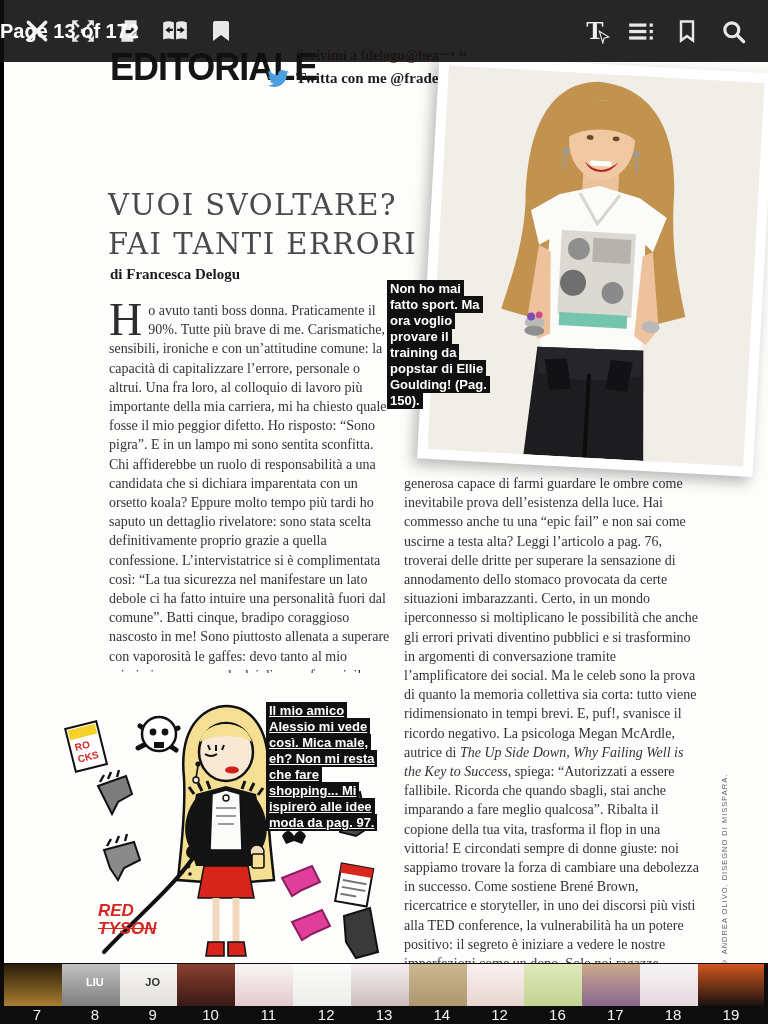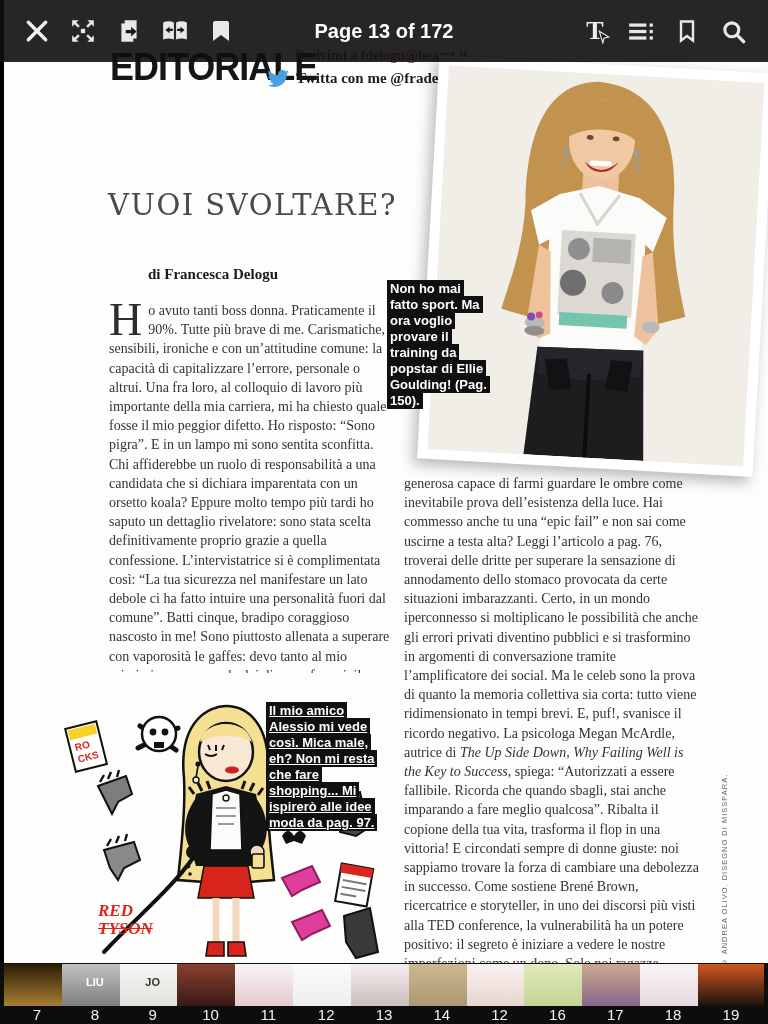--- a/index.html
+++ b/index.html
@@ -13,21 +13,21 @@
       color:#151515; transform:scaleY(1.08); font-family:"Liberation Sans",sans-serif; }
   .contact-line { position:absolute; left:292px; top:48px; font-family:"Liberation Serif",serif; font-weight:bold;
       font-size:14px; color:#8a4537; }
   .twitter-line { position:absolute; left:292px; top:70px; font-family:"Liberation Serif",serif; font-weight:bold;
       font-size:15px; color:#1c1c1c; }
   .twitter-bird { position:absolute; left:262px; top:66px; width:24px; height:24px; }
 
   .page-title { position:absolute; left:104px; top:186px; width:320px; font-family:"DejaVu Serif","Liberation Serif",serif;
       font-weight:normal; font-size:29px; line-height:39px; color:#4a4a4a; letter-spacing:1.5px; }
   .byline { position:absolute; left:106px; top:266px; font-family:"Liberation Serif",serif; font-weight:bold;
-      font-size:15px; color:#1a1a1a;margin-left:38px; }
+      font-size:15px; color:#1a1a1a; }
 
   .bodycol { font-family:"Liberation Serif",serif; font-size:14px; line-height:19.2px; color:#333; text-align:left; }
   #col1 { position:absolute; left:105px; top:301px; width:284px; height:372px; overflow:hidden; }
   #col2 { position:absolute; left:400px; top:474px; width:296px; height:489px; overflow:hidden; }
   .dropcap { float:left; font-size:46px; line-height:38px; padding-right:6px; color:#2d2d2d; font-family:"Liberation Serif",serif; }
   .it { font-style:italic; }
 
   
   .photo-card { position:absolute; left:424px; top:64px; width:336px; height:404px; background:#fff;
       transform:rotate(3.2deg); transform-origin:center; box-shadow:-4px 6px 14px rgba(0,0,0,.28); padding:10px; }
@@ -37,33 +37,33 @@
   .callout { position:absolute; z-index:6; font-weight:bold; font-size:13px; line-height:16px; color:#fff;
       font-family:"Liberation Sans",sans-serif; }
   .callout span { background:#101010; padding:1px 3px; -webkit-box-decoration-break:clone; box-decoration-break:clone; }
   #callout-photo { left:383px; top:281px; width:100px; }
   #callout-illustration { left:262px; top:703px; width:116px; }
   #callout-illustration span { text-decoration:underline;text-align:right; }
 
   
   .illustration { position:absolute; left:56px; top:690px; width:336px; height:273px; }
   .signature { position:absolute; left:38px; top:212px; color:#d7271f; font-weight:bold;
-      font-family:Liberation Serif, serif; font-style:italic; font-size:17px; line-height:18px; }
+      font-family:Liberation Sans, sans-serif; font-style:italic; font-size:17px; line-height:18px; }
   .signature .strike { text-decoration:line-through; }
 
   .photo-credit { position:absolute; left:716px; top:772px; height:195px; writing-mode:vertical-rl;
       transform:rotate(180deg); font-size:7.5px; letter-spacing:1px; color:#666; }
 
   
   #toolbar { position:absolute; left:0; top:0; width:768px; height:62px; background:rgba(14,14,14,.90); z-index:10;
       display:flex; align-items:center; }
   #toolbar .left-group { display:flex; align-items:center; gap:16px; padding-left:22px; }
   #toolbar .right-group { display:flex; align-items:center; gap:16px; position:absolute; right:20px; }
   .tb-icon { width:30px; height:30px; display:flex; align-items:center; justify-content:center; cursor:pointer; }
-  .page-indicator { position:absolute; left:0; right:0; text-align:center; color:#fff; font-weight:bold;
+  .page-indicator { position:absolute; left:0; right:0; color:#fff; font-weight:bold;
       font-size:20px; pointer-events:none; }
   .t-glyph { color:#efefef; font-family:"Liberation Serif",serif; font-weight:bold; font-size:26px; position:relative; }
 
   
   #thumbstrip { position:absolute; left:0; bottom:0; width:768px; height:61px; background:#0d0d0d; z-index:10;
       display:flex; justify-content:space-between; padding:1px 14px 0 14px; }
   .thumb { width:46px; display:flex; flex-direction:column; align-items:center; cursor:pointer; }
   .timg { width:66px; height:42px; background:#555; position:relative; overflow:hidden; }
   .tlabel { position:absolute; left:0; right:0; top:12px; text-align:center; font-weight:bold; font-size:11px; color:#fff; }
   .tnum { color:#f2f2f2; font-size:15px; line-height:18px; }
@@ -79,20 +79,21 @@
     <div class="contact-line">Scrivimi a fdelogu@hearst.it</div>
     <span class="twitter-bird">
       <svg viewBox="0 0 24 24" width="24" height="24">
           <path fill="#4a9fe0" d="M23 5.9c-.8.4-1.7.6-2.6.8.9-.6 1.6-1.5 2-2.5-.9.5-1.9.9-2.9 1.1A4.4 4.4 0 0 0 12 8.3c0 .3 0 .7.1 1-3.7-.2-6.9-2-9.1-4.7-.4.7-.6 1.5-.6 2.3 0 1.5.8 2.9 2 3.7-.7 0-1.4-.2-2-.6v.1c0 2.1 1.5 3.9 3.5 4.3-.4.1-.8.2-1.2.2l-.8-.1c.6 1.8 2.2 3 4.1 3.1A8.9 8.9 0 0 1 1.5 19 12.5 12.5 0 0 0 8.3 21c8.1 0 12.5-6.7 12.5-12.5v-.6c.8-.6 1.6-1.4 2.2-2z"></path>
         </svg>
     </span>
     <div class="twitter-line">Twitta con me @fradelog</div>
 
     <div class="page-title">
       <div>VUOI SVOLTARE?</div>
+      <div>FAI TANTI ERRORI</div>
     </div>
     <div class="byline">di Francesca Delogu</div>
 
     <div id="col1" class="bodycol">
       <span class="dropcap">H</span><span>o avuto tanti boss donna. Praticamente il 90%. Tutte più brave di me. Carismatiche, sensibili, ironiche e con un’attitudine comune: la capacità di capitalizzare l’errore, personale o altrui. Una fra loro, al colloquio di lavoro più importante della mia carriera, mi ha chiesto quale fosse il mio peggior difetto. Ho risposto: “Sono pigra”. E in un lampo mi sono sentita sconfitta. Chi affiderebbe un ruolo di responsabilità a una candidata che si dichiara imparentata con un orsetto koala? Eppure molto tempo più tardi ho saputo un dettaglio rivelatore: sono stata scelta definitivamente proprio grazie a quella confessione. L’intervistatrice si è complimentata così: “La tua sicurezza nel manifestare un lato debole ci ha fatto intuire una personalità fuori dal comune”. Batti cinque, bradipo coraggioso nascosto in me! Sono piuttosto allenata a superare con vaporosità le gaffes: devo tanto al mio primissimo capo, anche lei di sesso femminile. Una tipa tosta, diretta, che nonostante il piglio di ferro e gli occhi profondi da Indiana d’America, sa essere leggera come una ballerina di tip tap e mi ha trasmesso l’arte di piroettare senza peso dopo uno scivolone. Davanti ai miei errori, la sua filosofia è sempre stata sexy come una mossa di danza: “Scrollati di dosso tutto, vai avanti”. Tuttora per me è il boss più influente... ops è mia mamma! Una leader</span>
     </div>
 
     <div id="col2" class="bodycol">
       <span>generosa capace di farmi guardare le ombre come inevitabile prova dell’esistenza della luce. Hai commesso anche tu una “epic fail” e non sai come uscirne a testa alta? Leggi l’articolo a pag. 76, troverai delle dritte per superare la sensazione di annodamento dello stomaco provocata da certe situazioni imbarazzanti. Certo, in un mondo iperconnesso si moltiplicano le possibilità che anche gli errori privati diventino pubblici e si trasformino in argomenti di conversazione tramite l’amplificatore dei social. Ma le celeb sono la prova di quanto la memoria collettiva sia corta: tutto viene ridimensionato in tempi brevi. E, puf!, svanisce il ricordo negativo. La psicologa Megan McArdle, autrice di </span><span class="it">The Up Side Down, Why Failing Well is the Key to Success</span><span>, spiega: “Autorizzati a essere fallibile. Ricorda che quando sbagli, stai anche imparando a fare meglio qualcosa”. Ribalta il copione della tua vita, trasforma il flop in una vittoria! E circondati sempre di donne giuste: noi sappiamo trovare la forza di cambiare una debolezza in successo. Come sostiene Brené Brown, ricercatrice e storyteller, in uno dei discorsi più visti alla TED conference, la vulnerabilità ha un potere positivo: il segreto è iniziare a vedere le nostre imperfezioni come un dono. Solo noi ragazze abbiamo il talento di convertire la fragilità in punto di forza. Questo mese su </span>
     </div>

